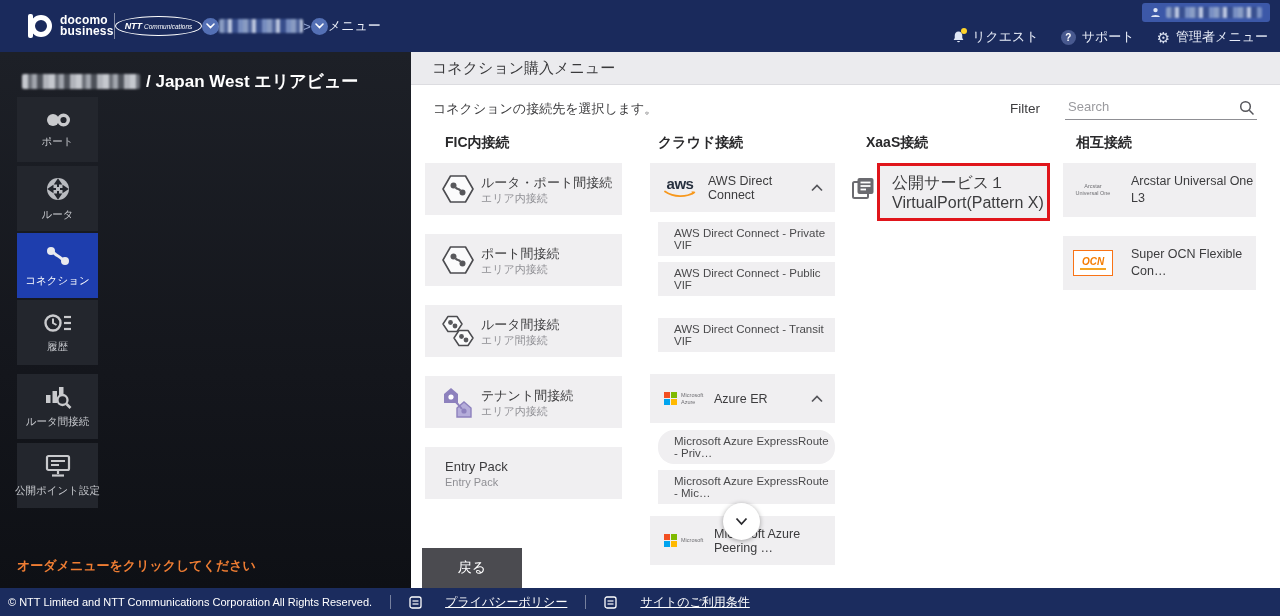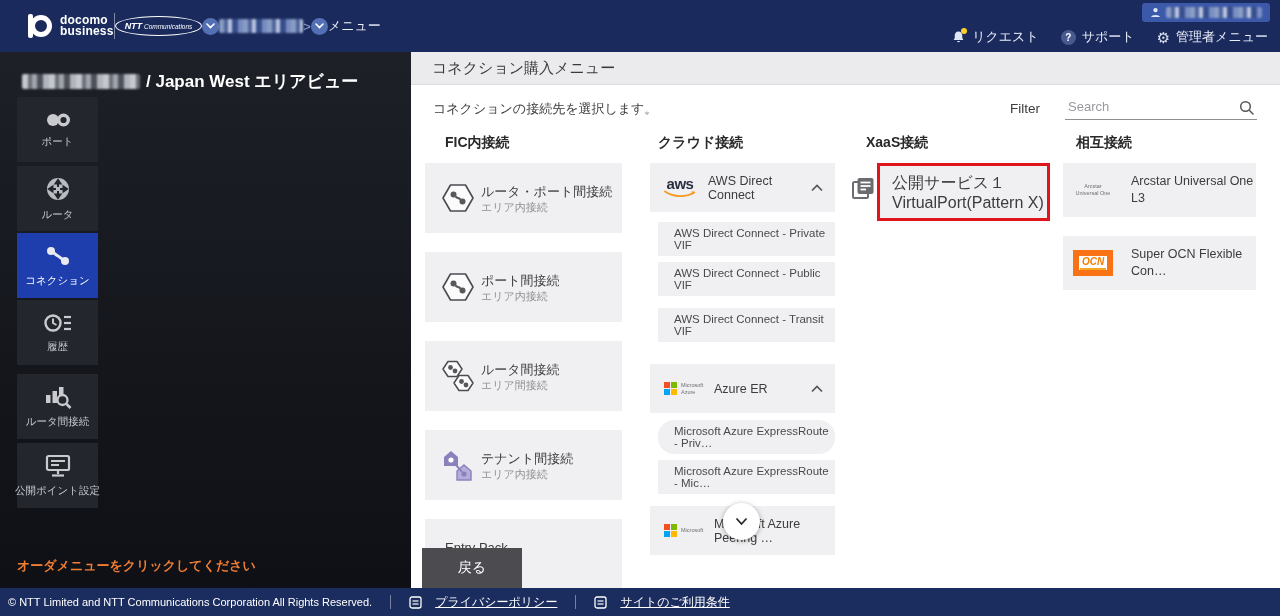--- a/index.html
+++ b/index.html
@@ -50,56 +50,56 @@
   .search-icon { position:absolute; right:2px; top:4px; }
 
   .col-header { position:absolute; top:134px; font-size:14px; font-weight:bold; color:#29292b; }
 
   .card { background:#f0eff1; display:flex; align-items:center; color:#3c3c3e; }
   .card .tt { font-size:13px; line-height:17px; }
   .card .st { font-size:11px; color:#8f8f94; line-height:14px; }
   .icon-box { width:46px; display:flex; align-items:center; justify-content:center; flex:0 0 auto; }
 
   .col1 { position:absolute; left:425px; top:163px; width:197px; }
-  .col1 .card { height:70px; margin-bottom:19px; padding-left:10px; }
+  .col1 .card { height:52px; margin-bottom:19px; padding-left:10px; }
   .col1 .card.noicon { padding-left:20px; }
 
   .col2 { position:absolute; left:650px; top:163px; width:185px; height:416px; overflow:hidden; }
   .group-card { height:49px; background:#f0eff1; display:flex; align-items:center; padding:0 12px 0 10px; color:#3c3c3e; }
   .group-card .gt { font-size:12.5px; flex:1; padding-left:8px; }
   .subcard { margin-left:8px; width:177px; height:34px; background:#f0eff1; display:flex; align-items:center; padding-left:16px; font-size:11.5px; color:#4a4a4c; }
   .scroll-btn { position:absolute; left:723px; top:503px; width:37px; height:37px; border-radius:50%; background:#fff; box-shadow:0 1px 5px rgba(0,0,0,.35); display:flex; align-items:center; justify-content:center; cursor:pointer; z-index:5; }
 
   .col3-icon { position:absolute; left:851px; top:176px; }
   .xaas-card { position:absolute; left:877px; top:163px; width:173px; height:58px; border:3px solid #e0151b; background:#f0eff1; display:flex; flex-direction:column; justify-content:center; padding-left:12px; color:#3c3c3e; }
 
   .col4 { position:absolute; left:1063px; top:163px; width:193px; }
   .col4 .card { height:54px; margin-bottom:19px; padding-left:8px;gap:16px; }
   .col4 .tt { font-size:12.5px; }
   .logo-chip { width:44px; flex:0 0 auto; display:flex; align-items:center; justify-content:center; }
   .arcstar-logo { font-size:5.5px; color:#6e6e72; line-height:7px; text-align:center; }
-  .ocn-chip { width:40px; height:26px; background:#fff; border:6px solid #f97316; display:flex; flex-direction:column; align-items:center; justify-content:center; }
+  .ocn-chip { width:40px; height:26px; background:#fff; border:1px solid #f97316; display:flex; flex-direction:column; align-items:center; justify-content:center; }
   .ocn-text { font-size:10px; font-weight:bold; font-style:italic; color:#f57c00; line-height:10px; }
   .ocn-bar { width:26px; height:2px; background:#f5a623; margin-top:1px; }
 
   .aws-logo { display:flex; flex-direction:column; align-items:center; width:40px; flex:0 0 auto; }
   .aws-text { font-size:15px; font-weight:bold; color:#27303f; letter-spacing:-.5px; line-height:13px; }
   .ms-logo { display:flex; align-items:center; gap:4px; width:46px; flex:0 0 auto; padding-left:4px; }
   .ms-squares { display:grid; grid-template-columns:6px 6px; grid-template-rows:6px 6px; gap:1px; flex:0 0 auto; }
   .ms-squares i:nth-child(1){background:#f25022;} .ms-squares i:nth-child(2){background:#7fba00;}
   .ms-squares i:nth-child(3){background:#00a4ef;} .ms-squares i:nth-child(4){background:#ffb900;}
   .ms-name { font-size:5.5px; color:#6e6e72; line-height:6.5px; }
 
   .back-btn { position:absolute; left:422px; top:548px; width:100px; height:40px; background:#4b4b50; color:#fff; font-size:14px; border:none; display:flex; align-items:center; justify-content:center; cursor:pointer; font-family:inherit; }
 
   
   .footer { position:absolute; left:0; top:588px; width:1280px; height:28px; background:#1b2c5e; display:flex; align-items:center; padding-left:8px; color:#fff; }
   .footer .copy { font-size:11px; }
   .f-div { width:1px; height:14px; background:rgba(255,255,255,.4); margin:0 18px; }
-  .f-link { display:flex; align-items:center; gap:13px; font-size:12px; color:#fff; text-decoration:underline; cursor:pointer; }
+  .f-link { display:flex; align-items:center; gap:23px; font-size:12px; color:#fff; text-decoration:underline; cursor:pointer; }
 </style>
 </head>
 <body>
 
 <div id="page">
 
   <div class="navbar">
     <div class="nav-left">
       <div style="display:flex;align-items:center;gap:8px;">
         <div class="docomo-mark"></div>
@@ -329,21 +329,21 @@
       </span>
       <span class="gt">AWS Direct Connect</span>
       <svg width="12" height="8" viewBox="0 0 12 8">
           <polyline points="1,6.5 6,1.5 11,6.5" fill="none" stroke="#55555a" stroke-width="1.7"></polyline>
         </svg>
     </div>
     <div style="height:10px;"></div>
     <div class="subcard" style="margin-bottom:6px;">
         <span>AWS Direct Connect - Private VIF</span>
       </div>
-    <div class="subcard" style="margin-bottom:12px;">
+    <div class="subcard" style="margin-bottom:22px;">
         <span>AWS Direct Connect - Public VIF</span>
       </div>
     <div class="subcard">
         <span>AWS Direct Connect - Transit VIF</span>
       </div>
 
     <div style="height:22px;"></div>
     <div class="group-card">
       <span class="ms-logo">
         <span class="ms-squares">

